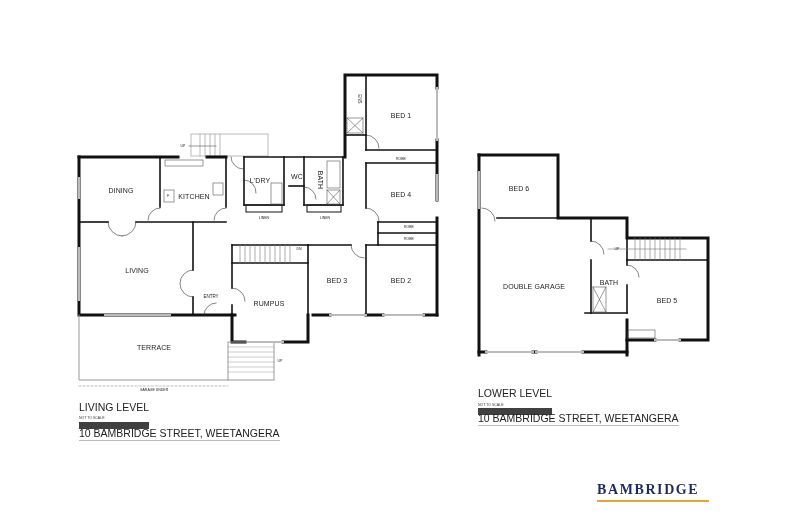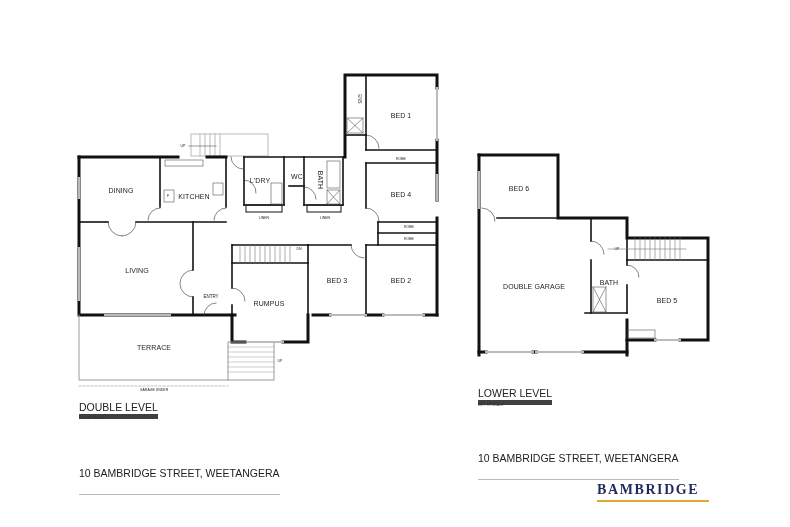--- a/index.html
+++ b/index.html
@@ -3,23 +3,23 @@
 <meta charset="utf-8">
 <style>
   html, body { margin:0; padding:0; background:#ffffff; }
   body { width:790px; height:527px; position:relative; overflow:hidden; font-family:"Liberation Sans", sans-serif; color:#222; }
   svg.plan { position:absolute; left:0; top:0; width:790px; height:527px; }
   .lbl { position:absolute; font-family:"Liberation Sans", sans-serif; color:#222; white-space:nowrap; transform:translate(-50%,-50%); }
   .room { font-size:7px; letter-spacing:0.1px; }
   .small { font-size:4.5px; }
   .tiny { font-size:3.5px; }
   .vert { transform:translate(-50%,-50%) rotate(90deg); }
-  .title { position:absolute; font-size:10.5px; color:#222; border-bottom:5px solid #404040; padding-bottom:1px; white-space:nowrap; }
+  .title { position:absolute; font-size:10.5px; color:#222; border-bottom:7px solid #404040; padding-bottom:9px; white-space:nowrap; }
   .subtitle { position:absolute; font-size:3.5px; color:#333; white-space:nowrap; }
-  .addr { position:absolute; font-size:10.5px; color:#222; border-bottom:1.5px solid #bbb; padding-bottom:15px; white-space:nowrap;margin-top:40px; }
+  .addr { position:absolute; font-size:10.5px; color:#222; border-bottom:1.5px solid #bbb; padding-bottom:1px; white-space:nowrap; }
   .logo { position:absolute; left:597px; top:482px; font-family:"Liberation Serif", serif; font-weight:bold; font-size:14px; letter-spacing:1.6px; color:#1f2a5a; }
   .logo-line { position:absolute; left:597px; top:500px; width:112px; height:2px; background:#e0a82e; }
 </style>
 </head>
 <body>
 
 <svg class="plan" viewBox="0 0 790 527" xmlns="http://www.w3.org/2000/svg">
   <g fill="none" stroke="#111" stroke-linecap="square">
 
     <g stroke="#bbb" stroke-width="1">
@@ -230,21 +230,21 @@
   <span class="lbl tiny" style="left:401px;top:159px;">ROBE</span>
   <span class="lbl tiny" style="left:409px;top:227px;">ROBE</span>
   <span class="lbl tiny" style="left:409px;top:239px;">ROBE</span>
   <span class="lbl tiny" style="left:183px;top:146px;">UP</span>
   <span class="lbl tiny" style="left:299px;top:249px;">DN</span>
   <span class="lbl tiny" style="left:280px;top:361px;">UP</span>
   <span class="lbl tiny" style="left:154px;top:390px;">GARAGE UNDER</span>
 </div>
 
 <div>
-  <div class="title" style="left:79px;top:401px;">DOUBLE LEVEL</div>
+  <div class="title" style="left:79px;top:401px;">LIVING LEVEL</div>
   <div class="subtitle" style="left:79px;top:416px;">NOT TO SCALE</div>
   <div class="addr" style="left:79px;top:427px;">10 BAMBRIDGE STREET, WEETANGERA</div>
 </div>
 
 <div>
   <span class="lbl room" style="left:519px;top:188px;">BED 6</span>
   <span class="lbl room" style="left:534px;top:286px;">DOUBLE GARAGE</span>
   <span class="lbl room" style="left:609px;top:282px;">BATH</span>
   <span class="lbl room" style="left:667px;top:300px;">BED 5</span>
   <span class="lbl tiny" style="left:617px;top:249px;">UP</span>

